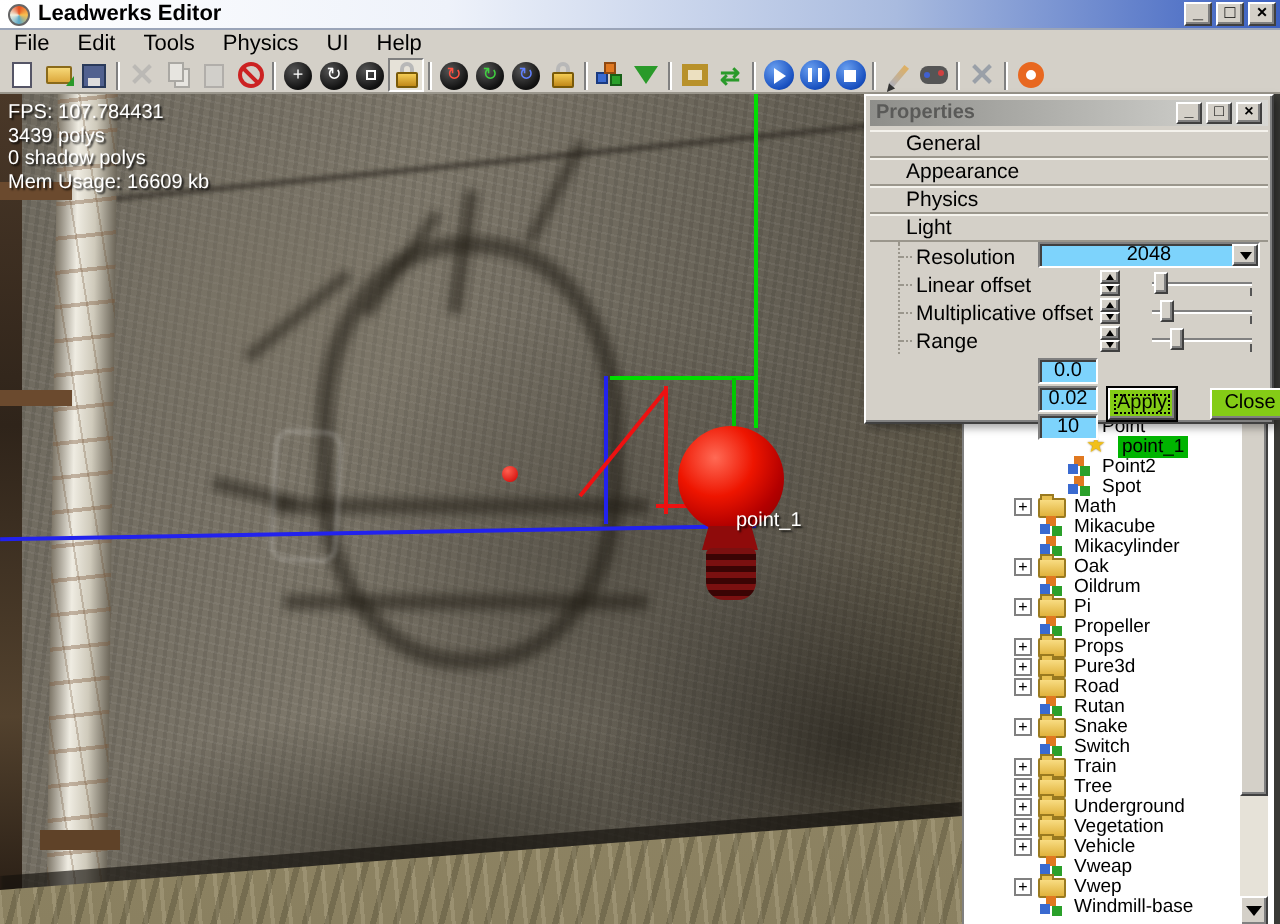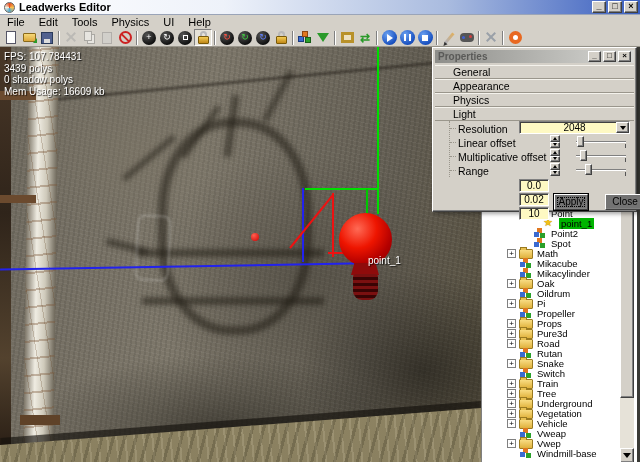--- a/index.html
+++ b/index.html
@@ -186,41 +186,41 @@
     box-shadow:inset -1px -1px 0 #808080; font-size:8px; line-height:8px; text-align:center; font-weight:bold; margin-left:2px; }
   .psec { position:absolute; left:2px; right:2px; height:14px; background:#D4D0C8;
     border-top:1px solid #f4f2ec; border-bottom:1px solid #9a968c; display:flex; align-items:flex-start; }
   .psec .arr { width:14px; text-align:center; font-size:7px; color:#000; padding-left:6px; }
   .psec .slabel { font-size:10.5px; color:#000; padding-left:4px; }
   .pfields { position:absolute; left:2px; top:73px; right:2px; height:56px;
     border-left:1px dotted #9a968c; margin-left:14px;text-align:center; }
   .prow { position:relative; height:14px; }
   .prow .plabel { position:absolute; left:8px; top:2px; font-size:10.5px; color:#000; }
   .prow .plabel:before { content:''; position:absolute; left:-8px; top:5px; width:6px; border-top:1px dotted #9a968c; }
-  .sunken { background:#fef9c3; border:1px solid; border-color:#808080 #fff #fff #808080;
+  .sunken { background:#7dd3fc; border:1px solid; border-color:#808080 #fff #fff #808080;
     box-shadow:inset 1px 1px 0 #404040; font-size:10px; color:#000; }
   .pdrop { position:absolute; left:69px; right:4px; top:0; height:13px; padding:0 2px; line-height:11px; }
   .pdrop .dbtn { position:absolute; right:0; top:0; width:13px; height:11px; background:#D4D0C8;
     border:1px solid; border-color:#fff #404040 #404040 #fff; box-shadow:inset -1px -1px 0 #808080;
     display:flex; align-items:center; justify-content:center; }
   .dtri { width:0; height:0; border-left:3px solid transparent; border-right:3px solid transparent; border-top:4px solid #000; }
   .pspin { position:absolute; left:69px; top:0; width:30px; height:13px; padding:0 2px; line-height:11px;margin-top:44px; }
   .spinbtns { position:absolute; left:100px; top:0; width:10px; height:13px; display:flex; flex-direction:column; }
   .spb { flex:1; background:#D4D0C8; border:1px solid; border-color:#fff #404040 #404040 #fff;
     box-shadow:inset -1px -1px 0 #808080; display:flex; align-items:center; justify-content:center; }
   .utri { width:0; height:0; border-left:2.5px solid transparent; border-right:2.5px solid transparent; border-bottom:3px solid #000; }
   .dtri2 { width:0; height:0; border-left:2.5px solid transparent; border-right:2.5px solid transparent; border-top:3px solid #000; }
   .pslider { position:absolute; left:126px; right:8px; top:0; height:13px; }
   .pslider .track { position:absolute; left:0; right:0; top:6px; height:2px;
     background:#808080; border-bottom:1px solid #fff; }
   .pslider .tick { position:absolute; right:0; bottom:0; width:1px; height:4px; background:#555; }
   .pslider .handle { position:absolute; top:1px; width:7px; height:11px; background:#D4D0C8;
     border:1px solid; border-color:#fff #404040 #404040 #fff; box-shadow:inset -1px -1px 0 #808080; }
   .pbtn-row { position:absolute; left:0; right:0; top:146px; height:16px; }
-  .btn { position:absolute; height:16px; background:#737373; border:1px solid;
+  .btn { position:absolute; height:16px; background:#84cc16; border:1px solid;
     border-color:#fff #404040 #404040 #fff; box-shadow:inset -1px -1px 0 #808080;
     font-size:10px; text-align:center; line-height:14px; color:#000; }
   .btn-apply { left:121px; width:34px; box-shadow:inset -1px -1px 0 #808080, 0 0 0 1px #000;
     outline:1px dotted #000; outline-offset:-4px; }
   .btn-close { left:172px; width:40px; }
 </style>
 </head>
 <body>
 
 <div class="window">

